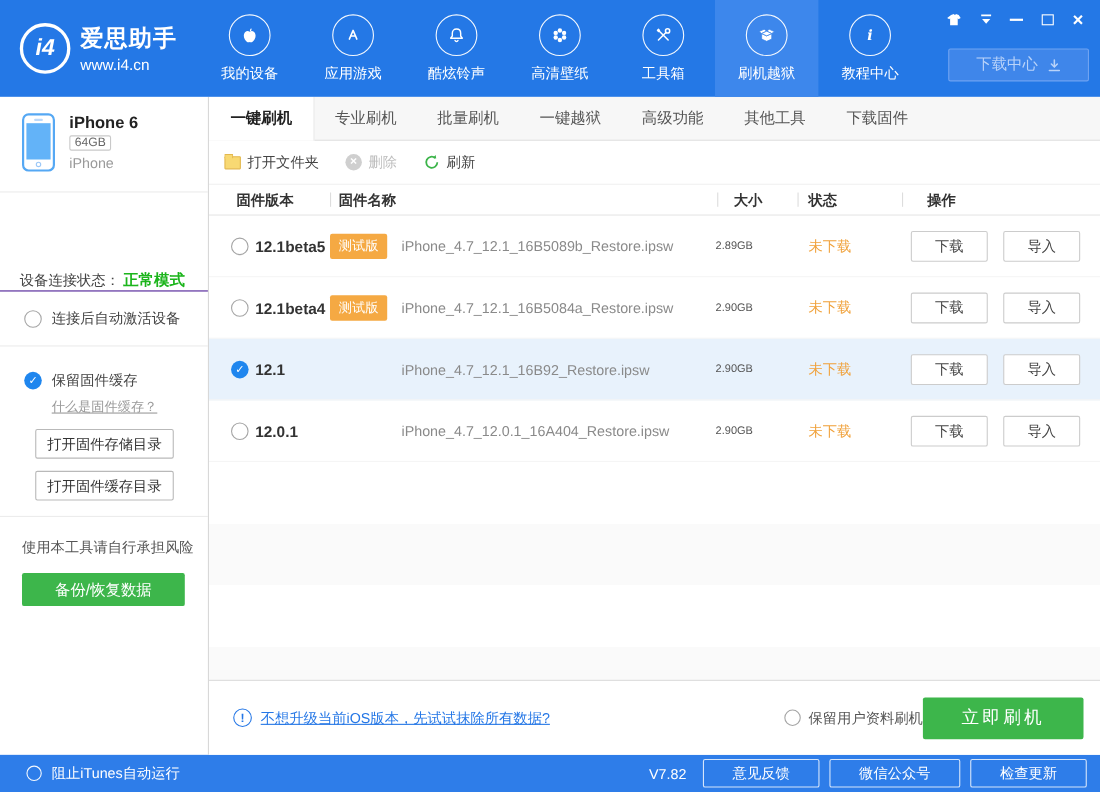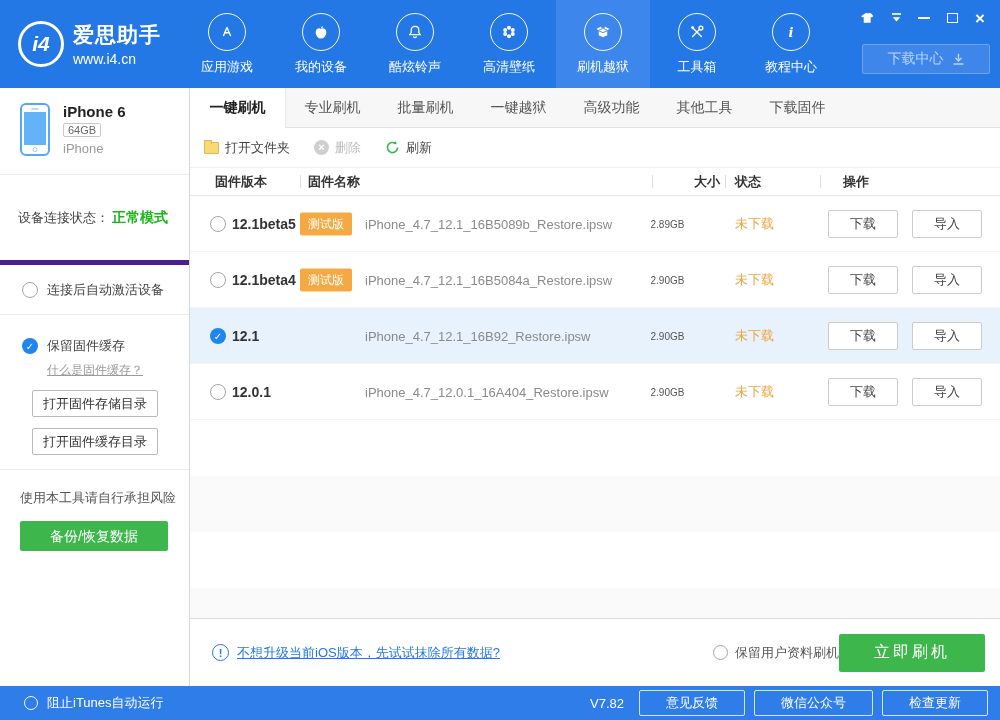--- a/index.html
+++ b/index.html
@@ -37,21 +37,21 @@
   .sidebar { width:190px; flex:none; border-right:1px solid #d8d8d8; background:#fff; }
   .sb-device { height:87px; border-bottom:1px solid #ececec; display:flex; padding:15px 0 0 20px; }
   .phone { width:30px; height:53px; border:2px solid #55a8f4; border-radius:6px; position:relative; flex:none; }
   .phone-screen { position:absolute; left:2px; right:2px; top:7px; bottom:9px; background:#63b3f8; }
   .phone-dash { position:absolute; top:2.5px; left:50%; transform:translateX(-50%); width:8px; height:2px; background:#bcd9fa; border-radius:1px; }
   .phone-dot { position:absolute; bottom:2px; left:50%; transform:translateX(-50%); width:5px; height:5px; border:1px solid #9cc8f7; border-radius:50%; }
   .dev-info { margin-left:13px; }
   .dev-name { font-size:15px; font-weight:bold; color:#222; }
   .dev-cap { display:inline-block; font-size:11px; color:#666; border:1px solid #c9c9c9; border-radius:2px; padding:0 4px; margin-top:3px; }
   .dev-model { font-size:13px; color:#9a9a9a; margin-top:3px; }
-  .sb-conn { height:90px; border-bottom:5px solid #4c1d95; display:flex; align-items:center; padding-left:18px; font-size:13px; color:#444; }
+  .sb-conn { height:90px; border-bottom:1px solid #4c1d95; display:flex; align-items:flex-end; padding-left:18px; font-size:13px; color:#444; }
   .conn-status { color:#1cb51c; font-weight:bold; font-size:14px; margin-left:3px; }
   .sb-activate { height:50px; border-bottom:1px solid #ececec; display:flex; align-items:center; padding-left:22px; gap:9px; font-size:13px; color:#444; cursor:pointer; }
   .radio { width:16px; height:16px; border:1px solid #a5a5a5; border-radius:50%; background:#fff; flex:none; cursor:pointer; }
   .sb-cache { height:155px; border-bottom:1px solid #ececec; padding:22px 0 0 22px; }
   .cache-row { display:flex; align-items:center; gap:9px; font-size:13px; color:#444; cursor:pointer; }
   .checkbox-on { width:16px; height:16px; border-radius:50%; background:#1f86ee; color:#fff;
     display:flex; align-items:center; justify-content:center; font-size:10px; flex:none; cursor:pointer; }
   .cache-link { margin:7px 16px 0 25px; font-size:12px; color:#9a9a9a; text-decoration:underline; cursor:pointer; display:inline-block; }
   .sb-btn { display:flex; align-items:center; justify-content:center; width:126px; height:27px;
     background:#fff; border:1px solid #b9b9b9; border-radius:2px; font-size:13px; color:#333;
@@ -71,21 +71,21 @@
   .tool.disabled { color:#bdbdbd; }
   .folder-ic { width:15px; height:12px; background:#f8d973; border:1px solid #e3b84e; border-radius:1px; position:relative; }
   .folder-ic::before { content:""; position:absolute; top:-3px; left:-1px; width:6px; height:3px;
     background:#f8d973; border:1px solid #e3b84e; border-bottom:none; border-radius:1px 1px 0 0; }
   .del-ic { width:15px; height:15px; border-radius:50%; background:#cfcfcf; color:#fff;
     display:flex; align-items:center; justify-content:center; font-size:11px; font-weight:bold; line-height:1; }
 
   .thead { height:28px; position:relative; border-bottom:1px solid #e6e6e6; font-size:13px; color:#333; }
   .th { position:absolute; top:50%; transform:translateY(-50%); font-weight:bold; }
   .th-version { left:25px; } .th-name { left:118px; }
-  .th-size { left:435px; width:95px; text-align:right; }
+  .th-size { left:408px; width:95px; text-align:right; }
   .th-status { left:545px; } .th-action { left:653px; }
   .thsep { position:absolute; top:7px; height:13px; width:1px; background:#ddd; }
 
   .trow { height:56px; position:relative; border-bottom:1px solid #f5f5f5; cursor:pointer; }
   .trow.selected { background:#e8f2fc; }
   .r-radio { position:absolute; left:20px; top:20px; }
   .r-radio.checked { width:16px; height:16px; border-radius:50%; background:#1f86ee; color:#fff;
     display:flex; align-items:center; justify-content:center; font-size:10px; border:none; }
   .r-version { position:absolute; left:42px; top:50%; transform:translateY(-50%); font-size:14px; font-weight:bold; color:#333; }
   .r-badge { position:absolute; left:110px; top:50%; transform:translateY(-50%); background:#f5a943;
@@ -132,38 +132,38 @@
       <div class="logo-text">
         <div class="logo-title">爱思助手</div>
         <div class="logo-sub">www.i4.cn</div>
       </div>
     </div>
 
     <div class="nav">
       <div class="nav-item">
         <div class="nav-circle">
           <svg width="20" height="20" viewBox="0 0 20 20">
+              <g fill="#fff">
+            <path d="M10 6.9c1.2-.9 2.9-.8 4 .2 1.6 1.5 1.8 4.3.5 6.5-1 1.7-2.2 2.9-3.4 2.9-.6 0-.9-.3-1.1-.3-.2 0-.5.3-1.1.3-1.2 0-2.4-1.2-3.4-2.9-1.3-2.2-1.1-5 .5-6.5 1.1-1 2.8-1.1 4-.2z"></path>
+            <path d="M10.2 6.3c-.1-1 .4-2 1.2-2.6.5.9.3 2-.4 2.7-.3.2-.6.1-.8-.1z"></path>
+              </g>
+            </svg>
+        </div>
+        <div class="nav-label">我的设备</div>
+      </div>
+      <div class="nav-item">
+        <div class="nav-circle">
+          <svg width="20" height="20" viewBox="0 0 20 20">
               <g stroke="#fff" stroke-width="1.4" fill="none" stroke-linecap="round" stroke-linejoin="round">
             <path d="M6.6 13.6 10 5.6l3.4 8"></path>
                 <path d="M7.9 10.7h4.2"></path>
               </g>
             </svg>
         </div>
         <div class="nav-label">应用游戏</div>
-      </div>
-      <div class="nav-item">
-        <div class="nav-circle">
-          <svg width="20" height="20" viewBox="0 0 20 20">
-              <g fill="#fff">
-            <path d="M10 6.9c1.2-.9 2.9-.8 4 .2 1.6 1.5 1.8 4.3.5 6.5-1 1.7-2.2 2.9-3.4 2.9-.6 0-.9-.3-1.1-.3-.2 0-.5.3-1.1.3-1.2 0-2.4-1.2-3.4-2.9-1.3-2.2-1.1-5 .5-6.5 1.1-1 2.8-1.1 4-.2z"></path>
-            <path d="M10.2 6.3c-.1-1 .4-2 1.2-2.6.5.9.3 2-.4 2.7-.3.2-.6.1-.8-.1z"></path>
-              </g>
-            </svg>
-        </div>
-        <div class="nav-label">我的设备</div>
       </div>
       <div class="nav-item">
         <div class="nav-circle">
           <svg width="20" height="20" viewBox="0 0 20 20">
               <g fill="none" stroke="#fff" stroke-width="1.3" stroke-linejoin="round" stroke-linecap="round">
             <path d="M10 4.4c2.2 0 3.8 1.6 3.8 3.8v2.5l1.5 2H4.7l1.5-2V8.2c0-2.2 1.6-3.8 3.8-3.8z"></path>
             <path d="M8.7 14.8a1.4 1.4 0 0 0 2.6 0"></path>
               </g>
             </svg>
         </div>
@@ -178,45 +178,45 @@
                 <circle cx="13.8" cy="12.1" r="2"></circle>
             <circle cx="10" cy="14.3" r="2"></circle>
                 <circle cx="6.2" cy="12.1" r="2"></circle>
                 <circle cx="6.2" cy="7.9" r="2"></circle>
             <circle cx="10" cy="10" r="1.5" fill="#2478e6"></circle>
               </g>
             </svg>
         </div>
         <div class="nav-label">高清壁纸</div>
       </div>
+      <div class="nav-item">
+        <div class="nav-circle">
+          <svg width="20" height="20" viewBox="0 0 20 20">
+            <g stroke="#fff" stroke-width="1.4" fill="none" stroke-linecap="round">
+              <path d="M5.6 14.4 12.4 7.6"></path>
+                <circle cx="13.9" cy="6.1" r="1.9"></circle>
+                <path d="M6.4 6.4 14.4 14.4"></path>
+              </g>
+            <rect x="4.3" y="4.3" width="2.6" height="2.6" rx=".6" fill="#fff" transform="rotate(45 5.6 5.6)"></rect>
+            </svg>
+        </div>
+        <div class="nav-label">工具箱</div>
+      </div>
       <div class="nav-item active">
         <div class="nav-circle">
           <svg width="20" height="20" viewBox="0 0 20 20">
               <g fill="#fff" stroke="#3d87ec" stroke-width=".7" stroke-linejoin="round">
             <path d="M10 10.6 5.4 8.5v5l4.6 2.1 4.6-2.1v-5z"></path>
             <path d="M5.4 8.5 3 6.7l4.7-2.1L10 6.3z"></path>
             <path d="M14.6 8.5 17 6.7l-4.7-2.1L10 6.3z"></path>
             <path d="M10 10.6 5.4 8.5 10 6.3l4.6 2.2z"></path>
               </g>
             </svg>
         </div>
         <div class="nav-label">刷机越狱</div>
-      </div>
-      <div class="nav-item">
-        <div class="nav-circle">
-          <svg width="20" height="20" viewBox="0 0 20 20">
-            <g stroke="#fff" stroke-width="1.4" fill="none" stroke-linecap="round">
-              <path d="M5.6 14.4 12.4 7.6"></path>
-                <circle cx="13.9" cy="6.1" r="1.9"></circle>
-                <path d="M6.4 6.4 14.4 14.4"></path>
-              </g>
-            <rect x="4.3" y="4.3" width="2.6" height="2.6" rx=".6" fill="#fff" transform="rotate(45 5.6 5.6)"></rect>
-            </svg>
-        </div>
-        <div class="nav-label">工具箱</div>
       </div>
       <div class="nav-item">
         <div class="nav-circle">
           <svg width="20" height="20" viewBox="0 0 20 20">
             <text x="10" y="14.5" font-size="13" font-style="italic" font-weight="bold" font-family="DejaVu Serif,serif" fill="#fff" text-anchor="middle">i</text>
             </svg>
         </div>
         <div class="nav-label">教程中心</div>
       </div>
     </div>

